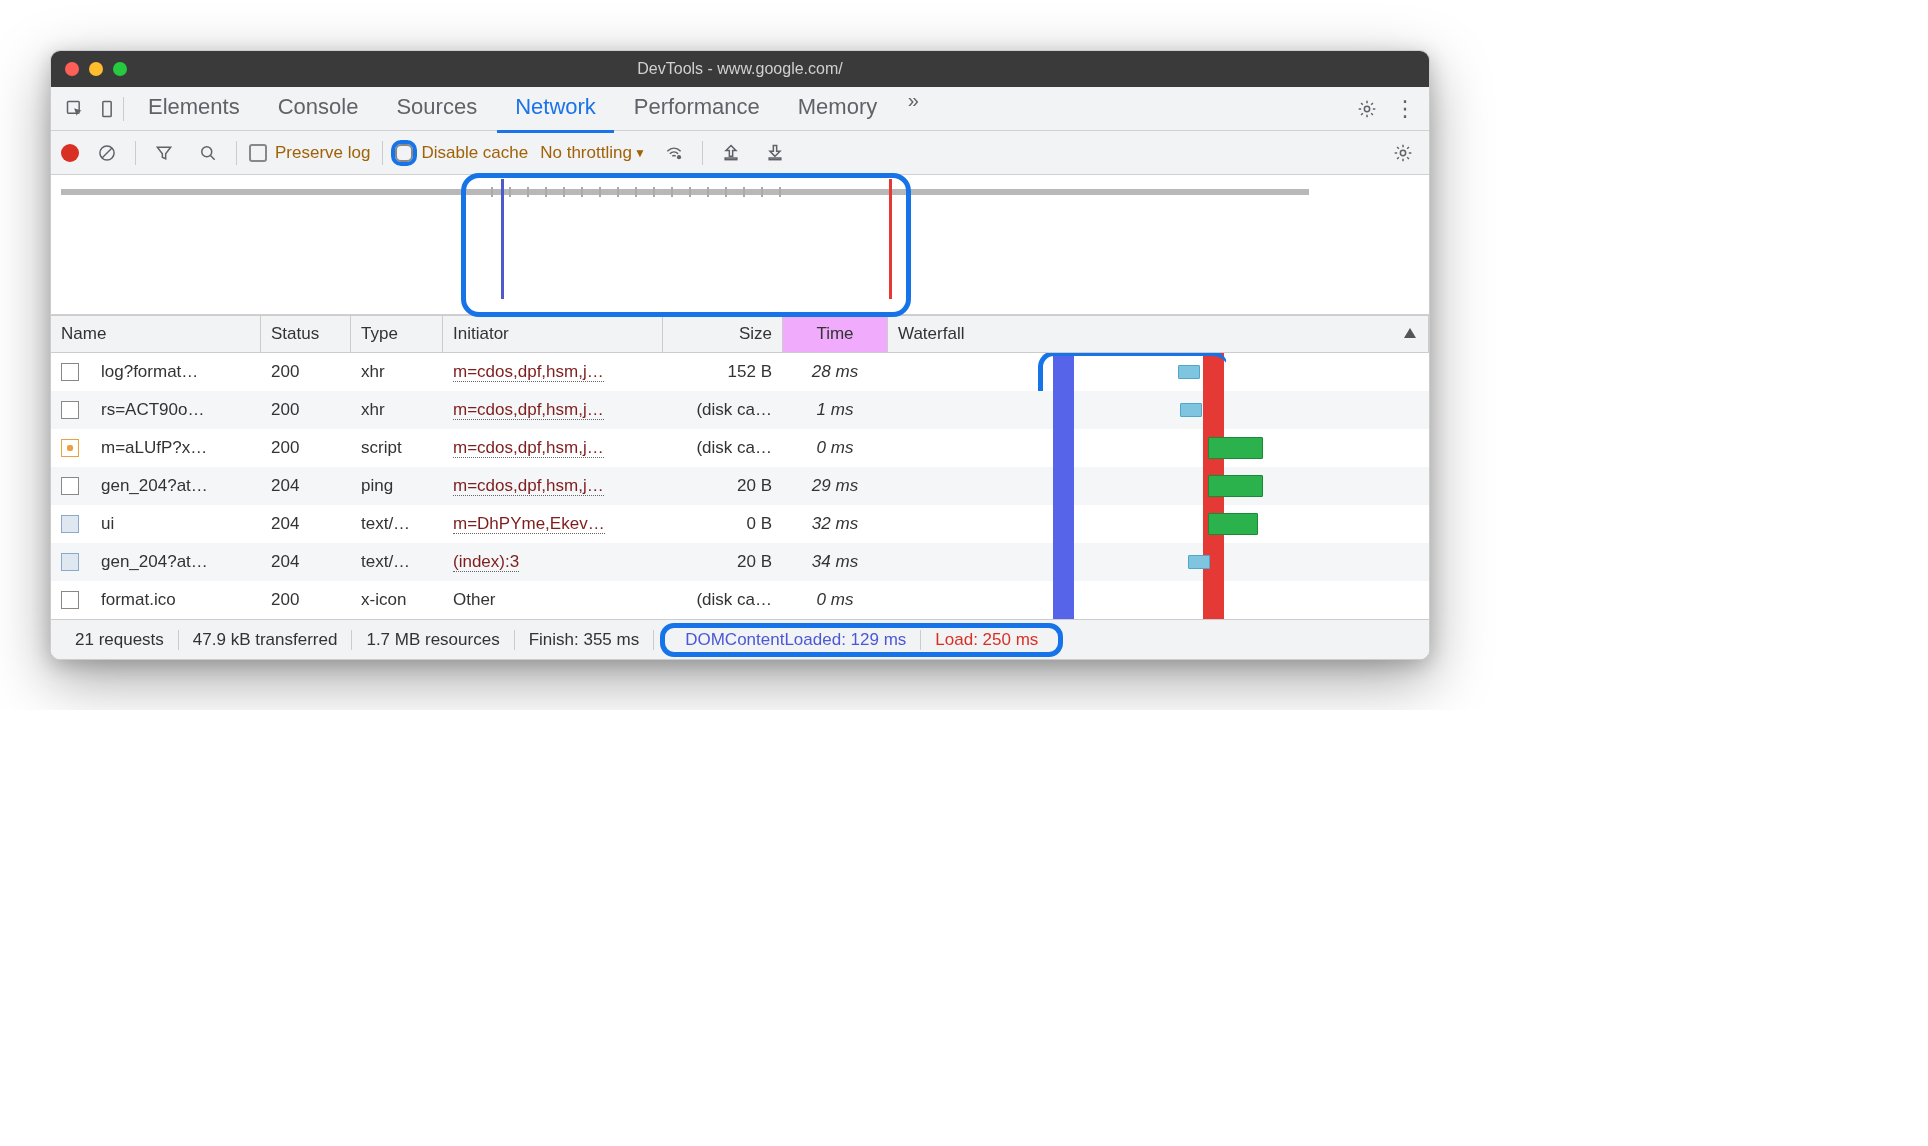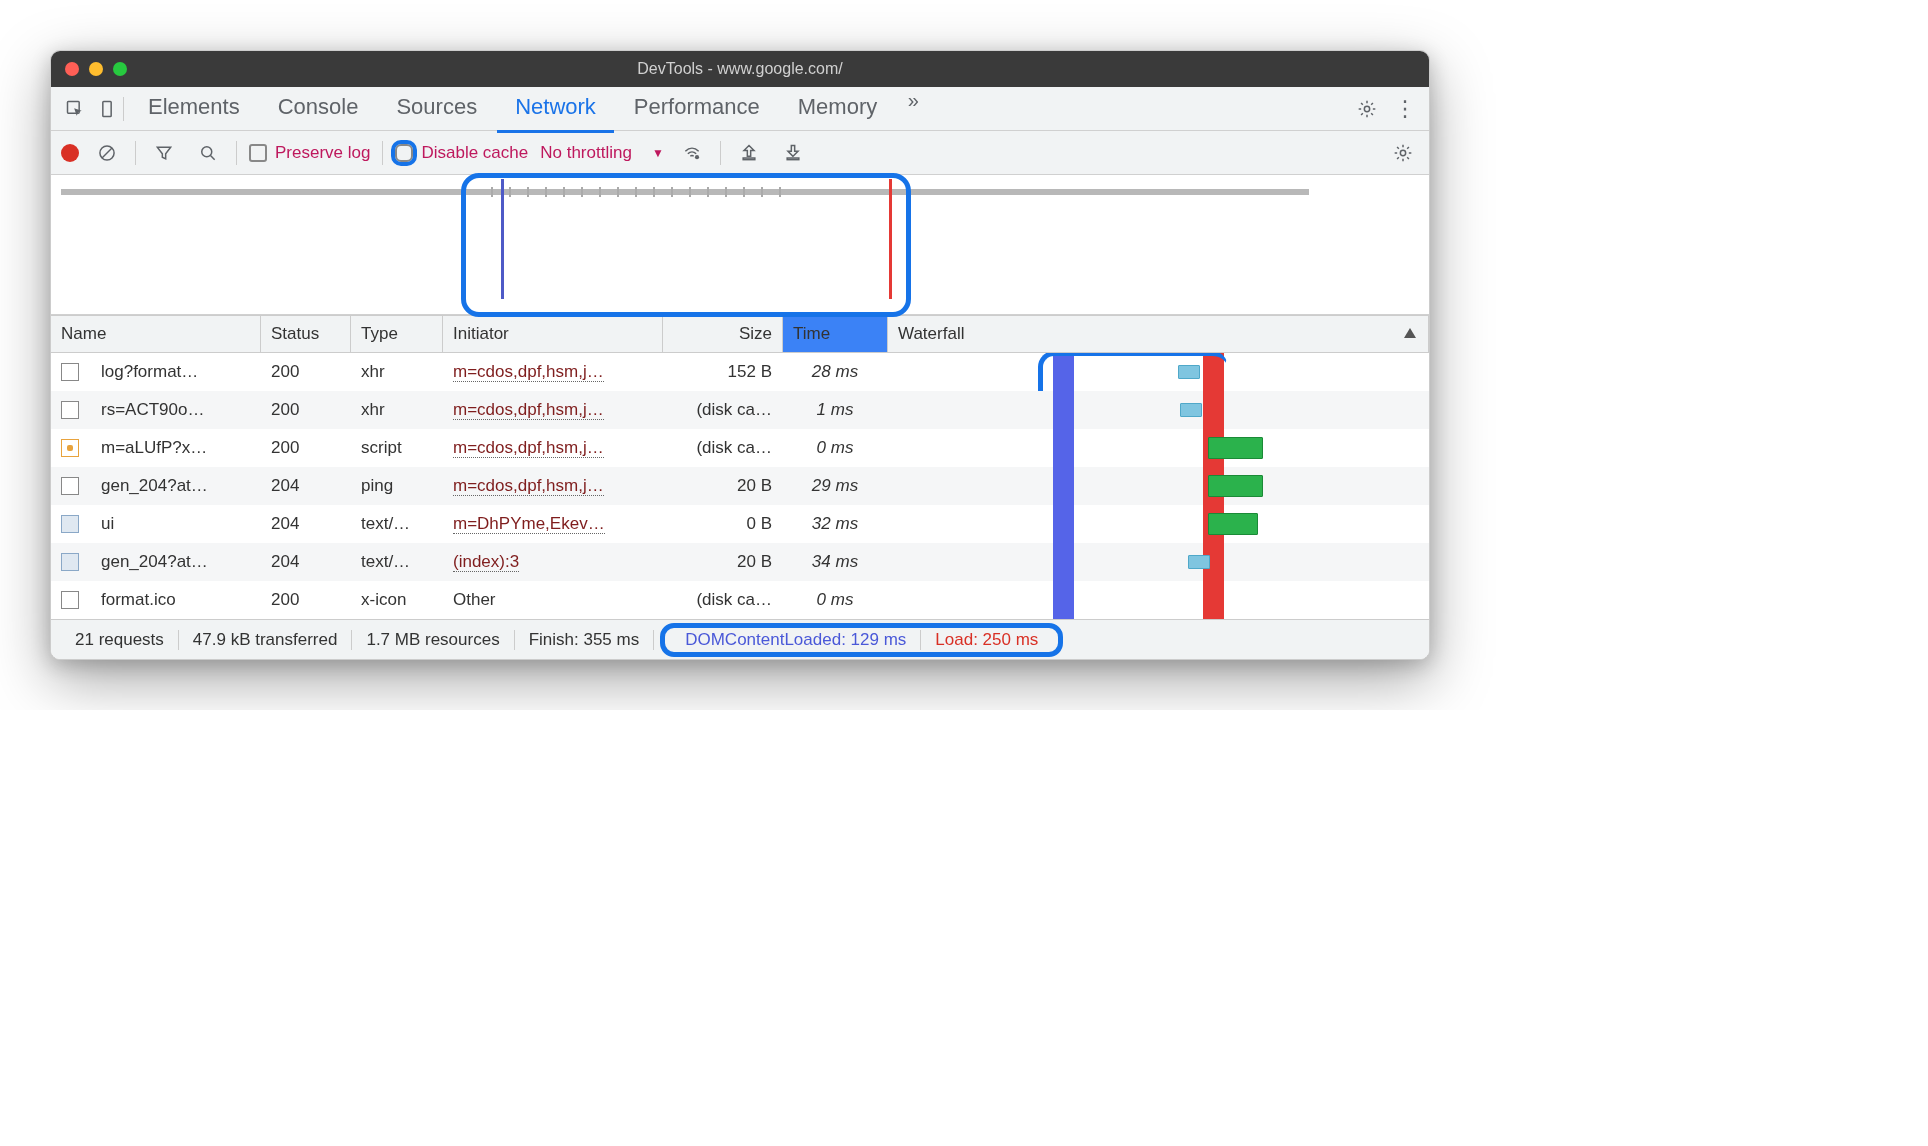--- a/index.html
+++ b/index.html
@@ -40,28 +40,28 @@
 .ticon { width:32px; height:32px; display:flex; align-items:center; justify-content:center; color:#5f6368; }
 .ticon svg { width:20px; height:20px; fill:none; stroke:currentColor; stroke-width:1.8; }
 .tabs { display:flex; margin-left:6px; gap:2px; flex:1; }
 .tab { padding:10px 18px; color:#5f6368; font-size:22px; cursor:pointer; }
 .tab.active { color:#1a73e8; border-bottom:3px solid #1a73e8; }
 .rt-icons { display:flex; align-items:center; gap:6px; margin-left:auto; }
 .rt-icons .ticon { color:#5f6368; }
 .toolbar {
   display:flex; align-items:center; background:#f1f3f4;
   border-bottom:1px solid #d0d0d0; height:44px; padding:0 10px; gap:12px;
-  color:#be185d; font-size:17px;
+  color:#a16207; font-size:17px;
 }
 .rec-dot { width:18px; height:18px; border-radius:50%; background:#d93025; }
 .divider { width:1px; height:24px; background:#ccc; }
 .checkbox { width:18px; height:18px; border:2px solid #888; border-radius:3px; display:inline-block; vertical-align:middle; }
 .checkbox.hilite{ outline:4px solid #1673e8; border-radius:6px; }
 .tb-label{display:flex;align-items:center;gap:8px;}
-.select{display:flex;align-items:center;gap:20px;}
+.select{display:flex;align-items:center;gap:2px;}
 .select .arrow{font-size:12px;}
 .spacer{flex:1;}
 .timeline-overview{
   background:#fff; height:140px; border-bottom:1px solid #d0d0d0; position:relative;
 }
 .time-ruler{display:flex; height:24px; border-bottom:1px solid #eee; color:#333; font-size:15px;}
 .time-ruler div{flex:1; text-align:right; padding-right:6px; border-left:1px solid #eee;}
 .ov-body{position:relative; height:116px;}
 .ov-greybar{position:absolute; top:14px; left:10px; right:120px; height:6px; background:#b8b8b8;}
 .ov-sparse{position:absolute; top:12px; left:440px; width:290px; height:10px;
@@ -72,21 +72,21 @@
 }
 .ov-blue-line{position:absolute;top:4px;left:450px;width:3px;height:120px;background:#4e5ac7;}
 .ov-red-line{position:absolute;top:4px;left:838px;width:3px;height:120px;background:#e53935;}
 .headers{
   display:flex; background:#f1f3f4; border-top:1px solid #ccc; border-bottom:1px solid #ccc;
   font-size:17px; color:#333;
 }
 .headers div { padding:8px 10px; border-right:1px solid #ccc; }
 .col-name{width:210px;} .col-status{width:90px;} .col-type{width:92px;}
 .col-init{width:220px;} .col-size{width:120px; text-align:right;}
-.col-time{width:105px; text-align:left; background:#3b82f6;}
+.col-time{width:105px; text-align:center; background:#f0abfc;}
 .col-wf{flex:1; position:relative;}
 .sort-tri{position:absolute; right:12px; top:12px; width:0;height:0;border-left:6px solid transparent;border-right:6px solid transparent;border-bottom:10px solid #555;}
 .rows{}
 .row{display:flex; font-size:17px; color:#333; align-items:center; height:38px;}
 .row:nth-child(odd){background:#fff;}
 .row:nth-child(even){background:#f5f6f7;}
 .row div{padding:0 10px; border-right:1px solid transparent; white-space:nowrap; overflow:hidden; text-overflow:ellipsis;}
 .cell-name{width:210px; display:flex; align-items:center; gap:22px;}
 .filetype-icon{width:18px;height:18px;border:1px solid #888;display:inline-block;flex-shrink:0;}
 .filetype-icon.doc{border-color:#888;background:#fff;}

